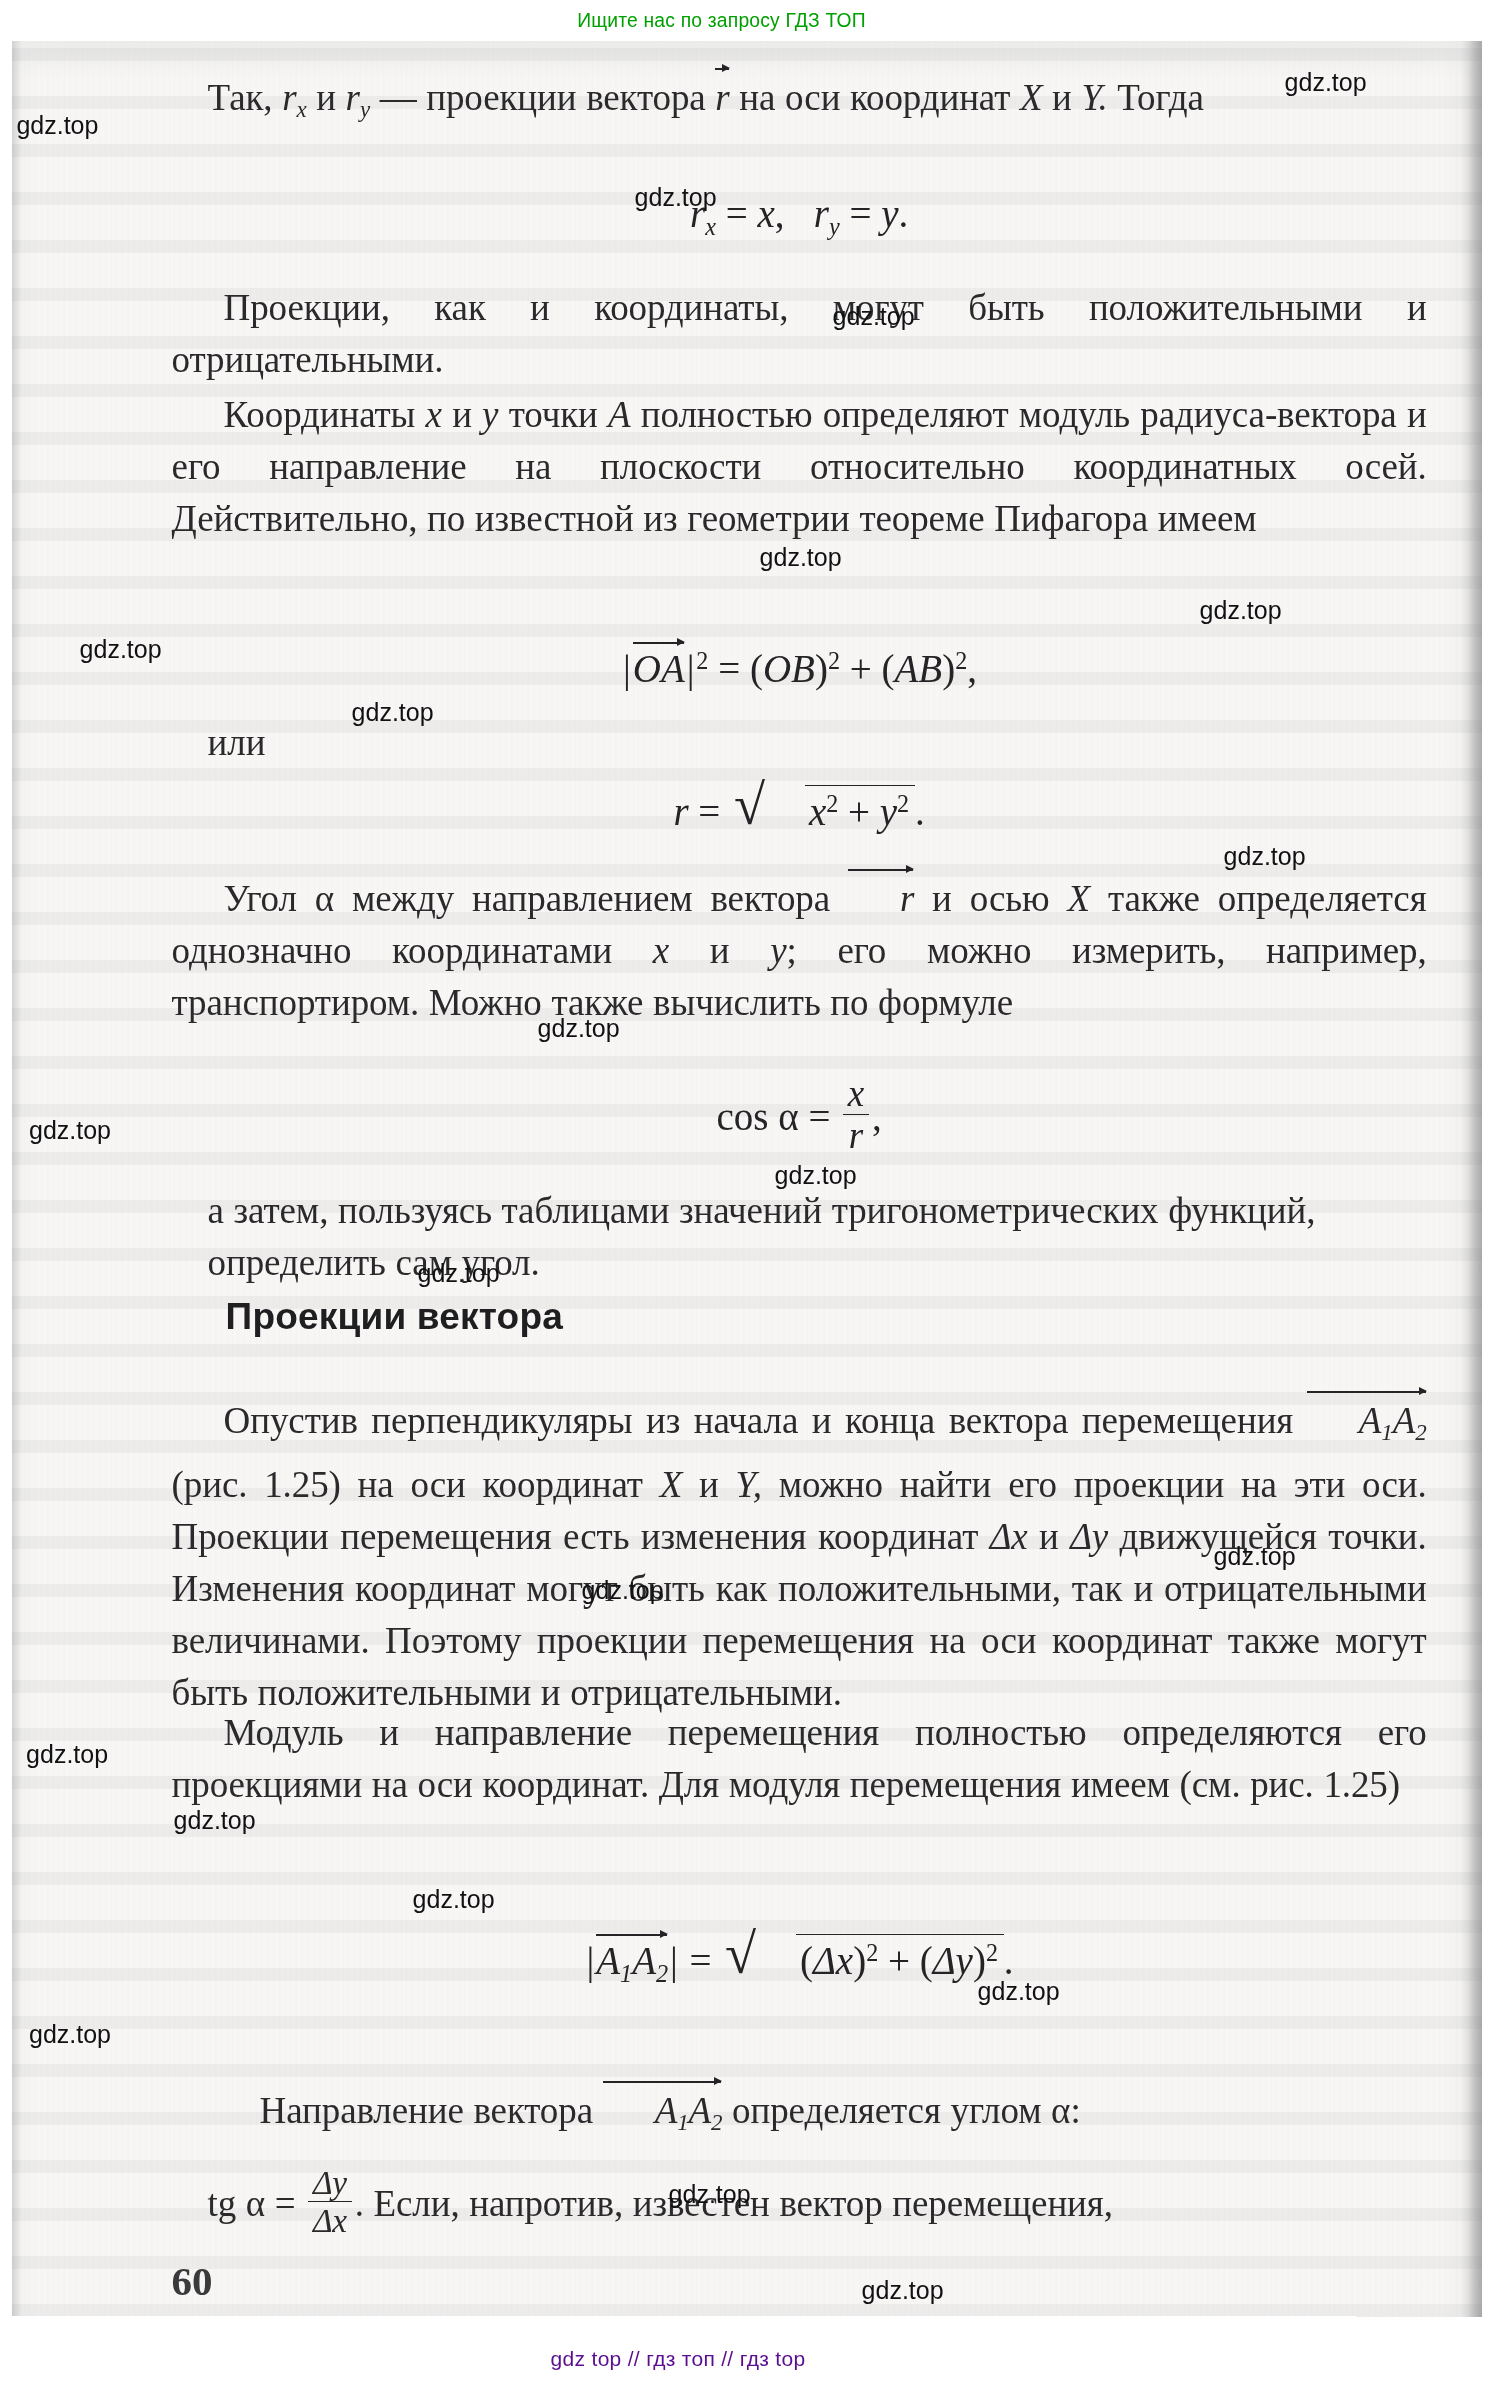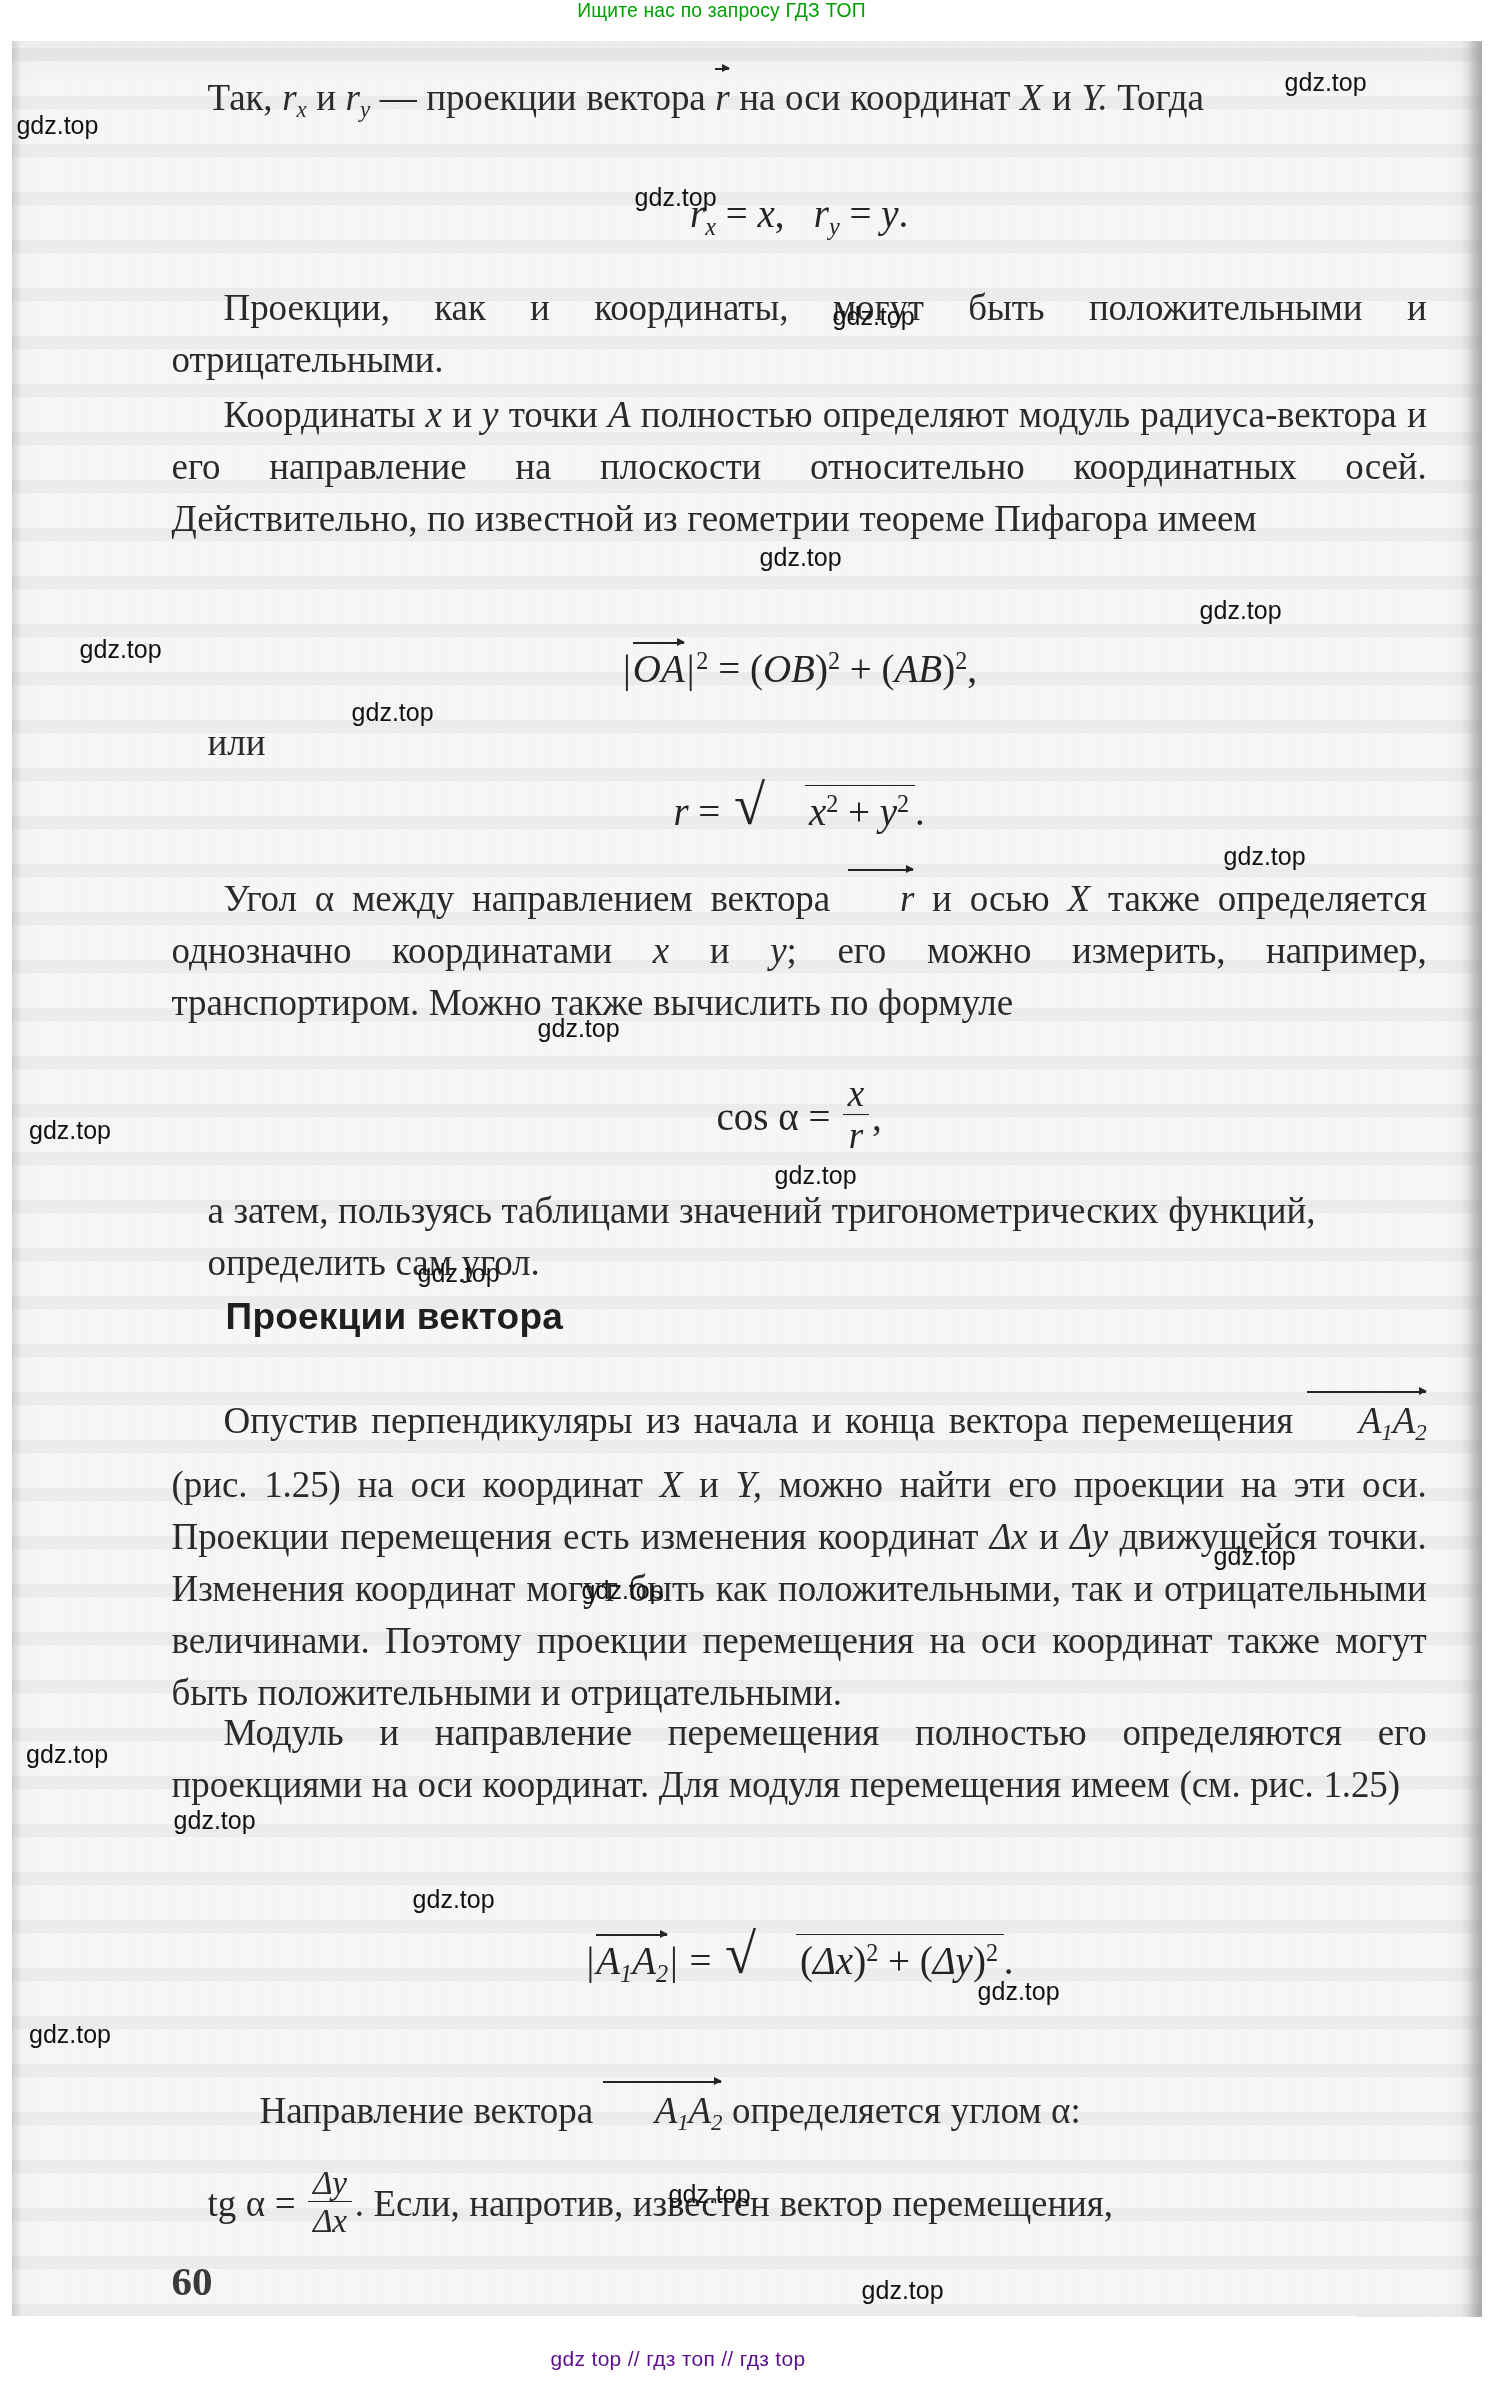--- a/index.html
+++ b/index.html
@@ -16,21 +16,21 @@
   }
 
   
   .promo-bar {
     position: absolute;
     top: 0; left: 0;
     width: 1443px;
     height: 41px;
     background: #ffffff;
     display: flex;
-    align-items: flex-start;
+    align-items: center;
     justify-content: center;
   }
   .promo-text {
     color: #00a000;
     font-family: "Liberation Sans", sans-serif;
     font-size: 19.3px;
     letter-spacing: 0.2px;
     white-space: nowrap;
   }
 

